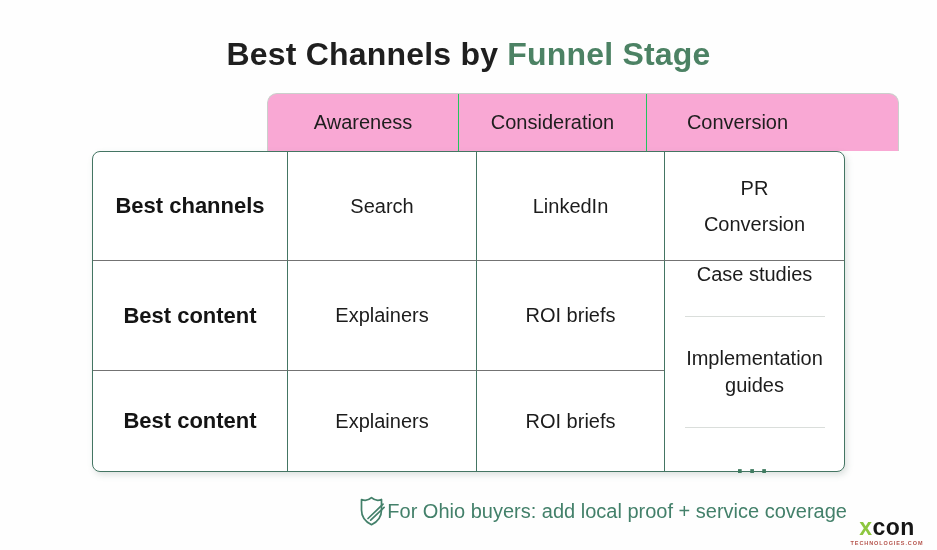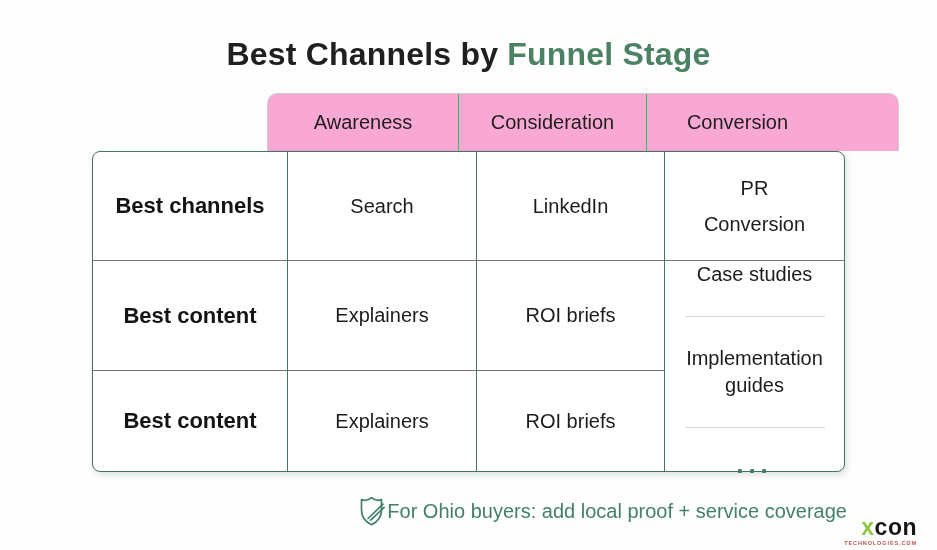--- a/index.html
+++ b/index.html
@@ -51,21 +51,21 @@
     line-height:0.5;margin-top:2px;
   }
   
   .footer{
     position:absolute;top:494px;right:90px;display:flex;align-items:center;gap:0;
   }
   .footer .note{font-size:20px;color:#43806a;white-space:nowrap;}
   .shield{width:31px;height:34px;flex:0 0 auto;}
   
   .logo{
-    position:absolute;right:20px;bottom:4px;width:84px;text-align:right;line-height:1;
+    position:absolute;right:8px;bottom:4px;width:84px;text-align:center;line-height:1;
   }
   .logo .word{font-size:23px;font-weight:800;letter-spacing:0.5px;}
   .logo .lx{color:#8dc63f;}
   .logo .lcon{color:#161616;}
   .logo .tagline{
     font-size:5.5px;color:#b5534b;letter-spacing:0.9px;margin-top:2px;font-weight:700;
   }
 </style>
 </head>
 <body>

